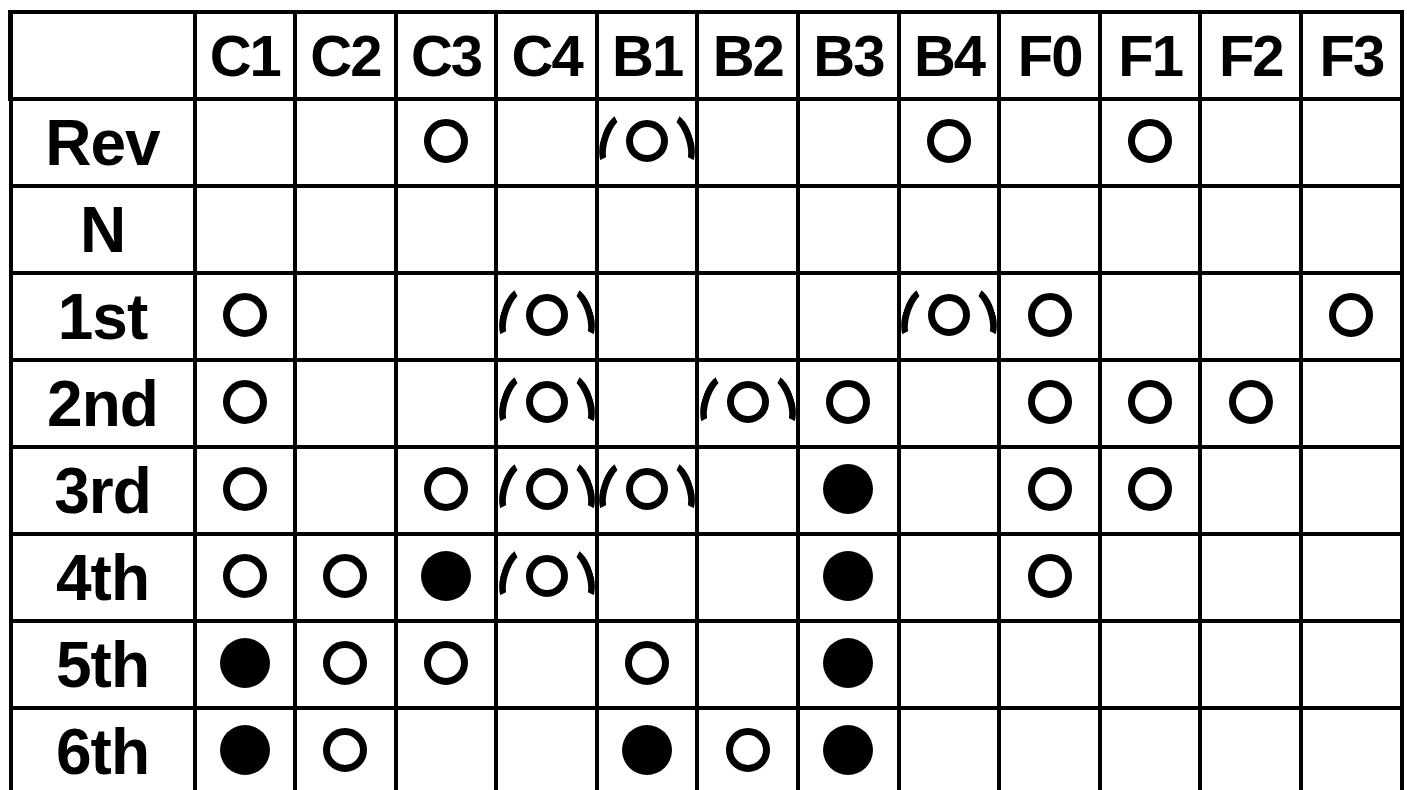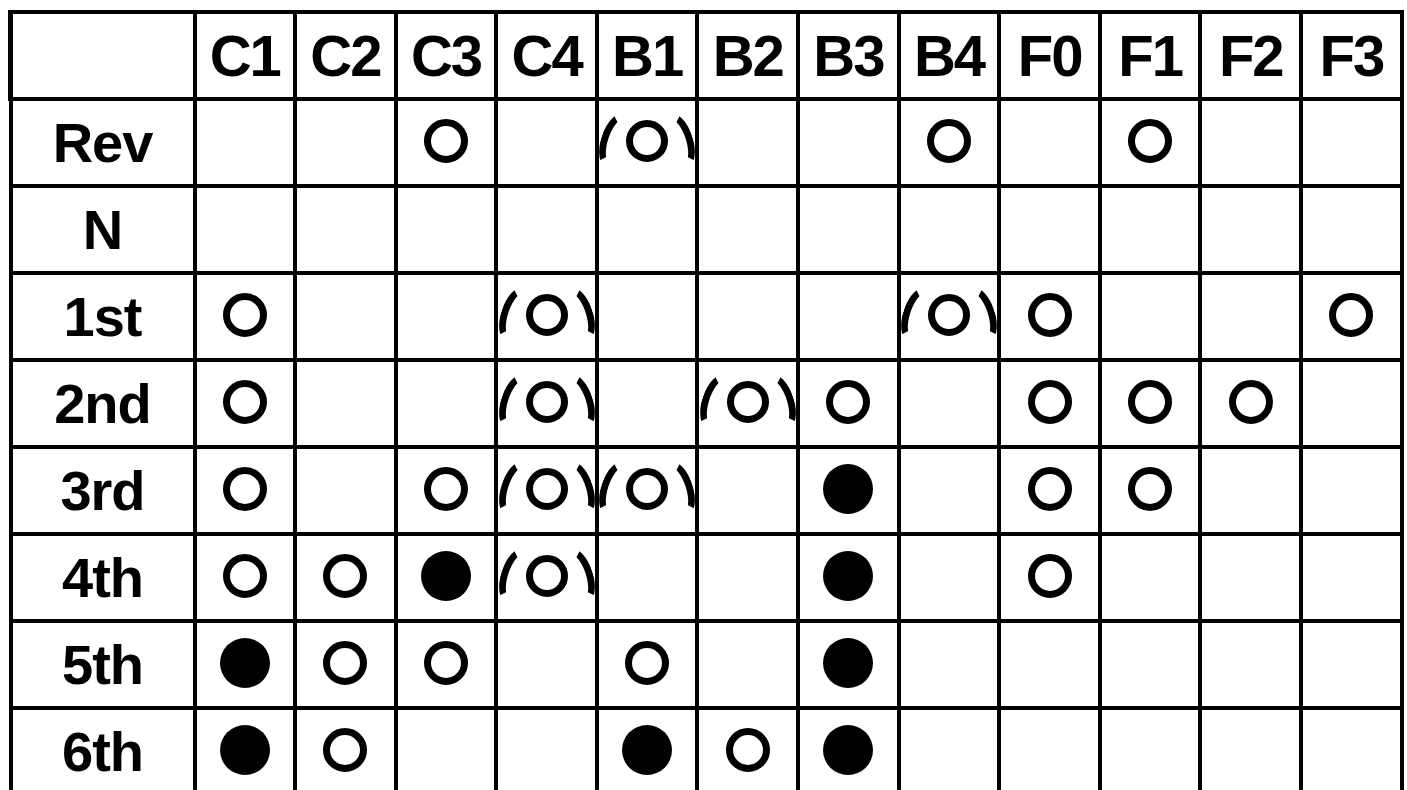--- a/index.html
+++ b/index.html
@@ -57,21 +57,21 @@
     line-height: 1;
     font-family: "Liberation Sans", sans-serif;
     height: 83px;
   }
   thead th.corner-cell {
     border-left-width: 5px;
   }
 
   
   td.row-label {
-    font-size: 56px;
+    font-size: 64px;
     font-weight: bold;
     letter-spacing: -1px;
     color: #000000;
     line-height: 1;
   }
 
   
   td.marker-cell { position: relative; }
 
   .marker {

